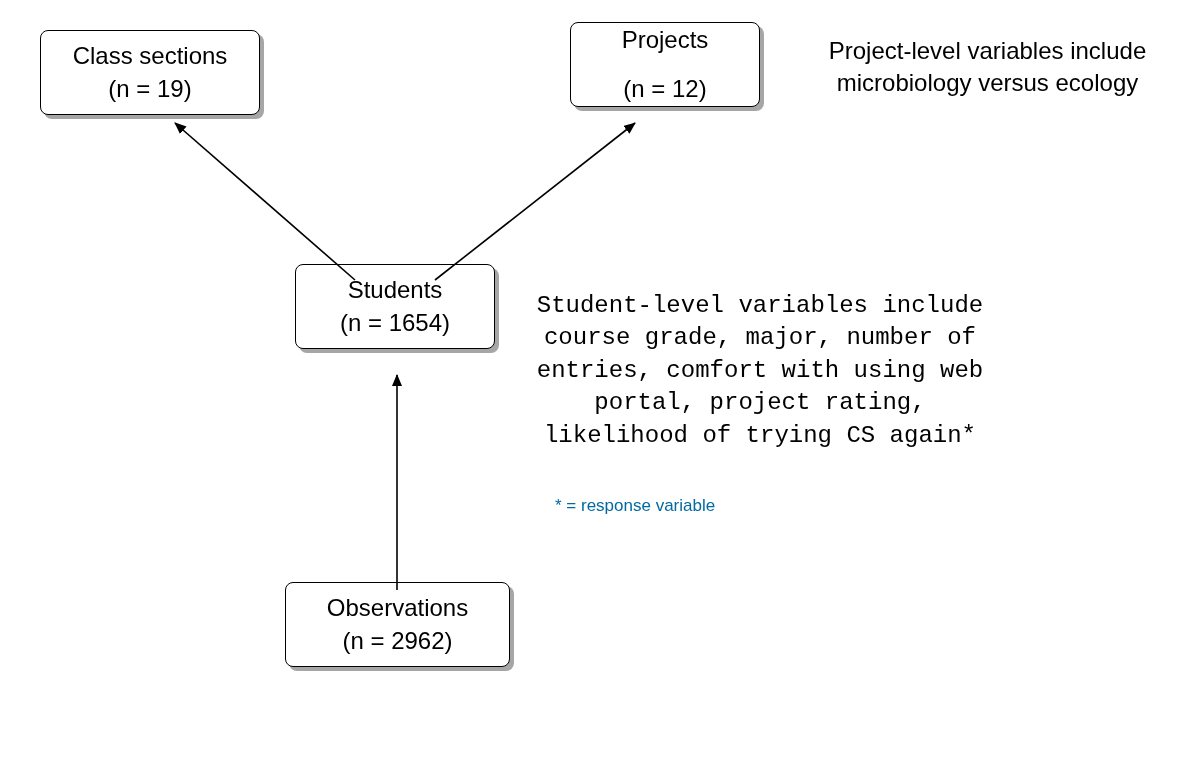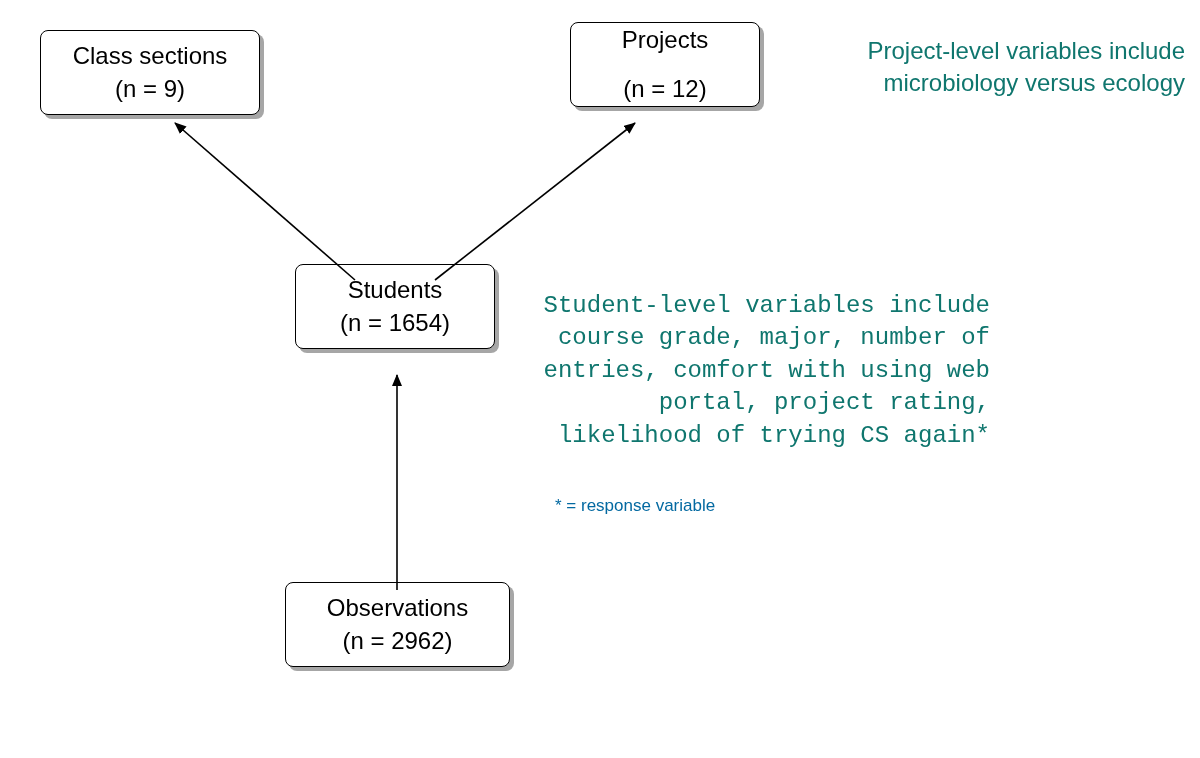--- a/index.html
+++ b/index.html
@@ -31,22 +31,22 @@
     padding: 12px 10px;
     font-size: 24px;
     line-height: 1.35;
   }
   .node .title { white-space: nowrap; }
   .node .count { white-space: nowrap; }
   .annot {
     position: absolute;
     font-size: 24px;
     line-height: 1.35;
-    text-align: right;
-    color: #0f766e;
+    text-align: center;
+    color: #000000;
   }
   .footnote {
     position: absolute;
     font-size: 17px;
     line-height: 1.3;
     color: #0369a1;
   }
   svg.arrows {
     position: absolute;
     left: 0;
@@ -56,21 +56,21 @@
     pointer-events: none;
   }
 </style>
 </head>
 <body>
 
 <div class="canvas">
 
   <div class="node" style="left:40px; top:30px; width:220px; height:85px;">
     <span class="title">Class sections</span>
-    <span class="count">(n = 9)</span>
+    <span class="count">(n = 19)</span>
   </div>
 
   <div class="node" style="left:570px; top:22px; width:190px; height:85px;gap:16px;">
     <span class="title">Projects</span>
     <span class="count">(n = 12)</span>
   </div>
 
   <div class="node" style="left:295px; top:264px; width:200px; height:85px;text-align:center;">
     <span class="title">Students</span>
     <span class="count">(n = 1654)</span>

